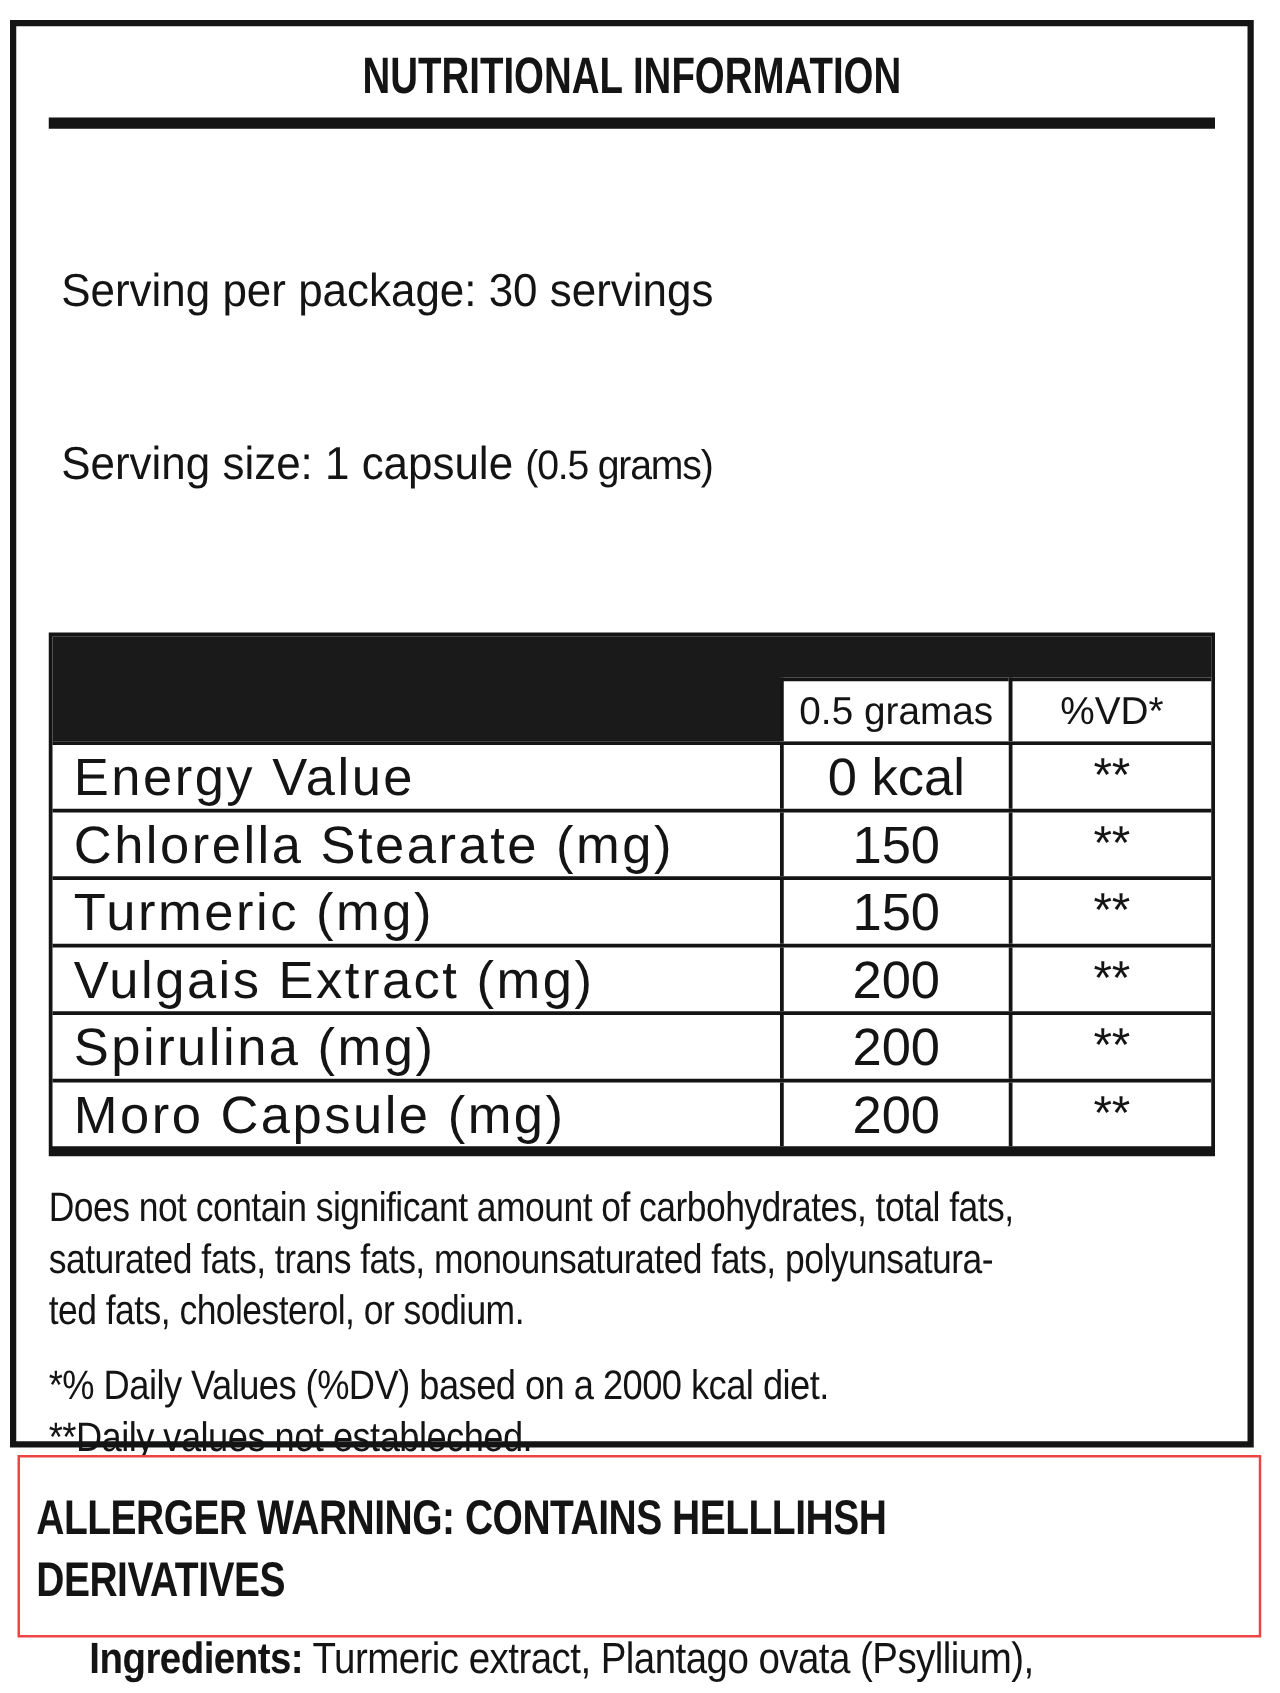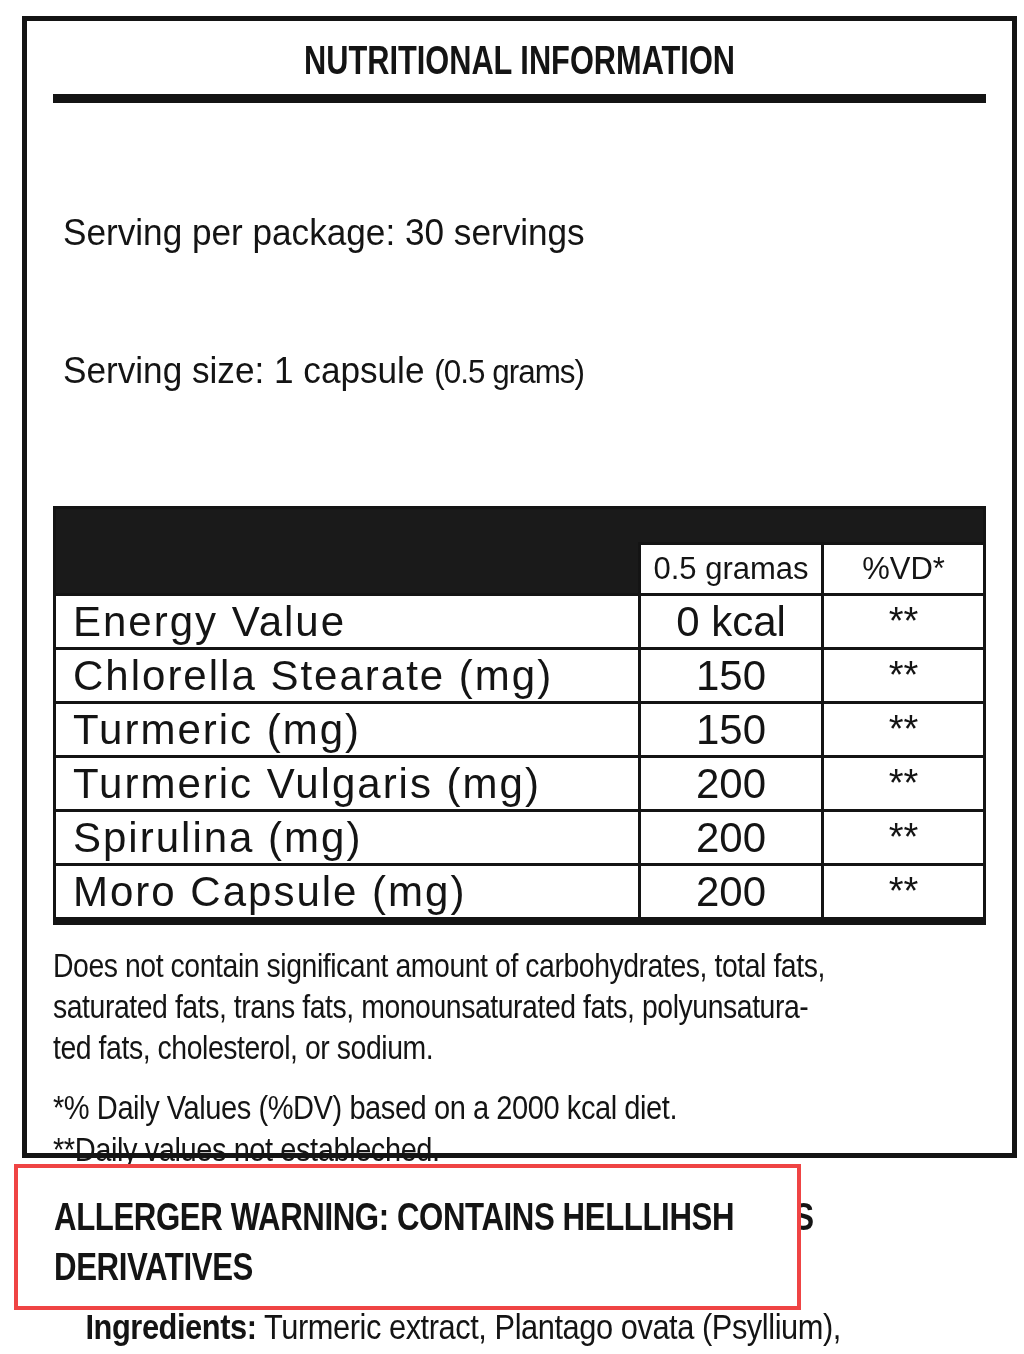--- a/index.html
+++ b/index.html
@@ -5,32 +5,32 @@
   * { margin:0; padding:0; box-sizing:border-box; }
   html,body { width:1024px; height:1354px; background:#ffffff; }
   body {
     font-family:"Liberation Sans","DejaVu Sans",sans-serif;
     color:#141414;
     position:relative;
   }
 
   
   .main-box {
-    position:absolute; left:22px; top:16px;
+    position:absolute; left:8px; top:16px;
     width:995px; height:1142px;
     border:5px solid #141414;
     background:#fff;
     padding:14px 26px 0 26px;
   }
   .bottom-box {
     position:absolute; left:14px; top:1164px;
-    width:787px; height:146px;
-    border:4px solid #ef4444;
+    width:995px; height:146px;
+    border:2px solid #ef4444;
     background:#fff;
-    padding:24px 20px 0 36px;
+    padding:24px 20px 0 13px;
   }
 
   
   .sq75 { transform:scaleX(.75); transform-origin:center top; }
   .sq80 { transform:scaleX(.80); transform-origin:left top; }
   .sq86 { transform:scaleX(.86); transform-origin:left top; }
   .sq88 { transform:scaleX(.88); transform-origin:left top; }
   .sq95 { transform:scaleX(.95); transform-origin:left top; }
 
   
@@ -170,21 +170,21 @@
       <div class="td-name">Chlorella Stearate (mg)</div>
       <div class="td-val">150</div>
       <div class="td-dv">**</div>
     </div>
     <div class="trow">
       <div class="td-name">Turmeric (mg)</div>
       <div class="td-val">150</div>
       <div class="td-dv">**</div>
     </div>
     <div class="trow">
-      <div class="td-name">Turmeric Vulgaris (mg)</div>
+      <div class="td-name">Vulgais Extract (mg)</div>
       <div class="td-val">200</div>
       <div class="td-dv">**</div>
     </div>
     <div class="trow">
       <div class="td-name">Spirulina (mg)</div>
       <div class="td-val">200</div>
       <div class="td-dv">**</div>
     </div>
     <div class="trow">
       <div class="td-name">Moro Capsule (mg)</div>

